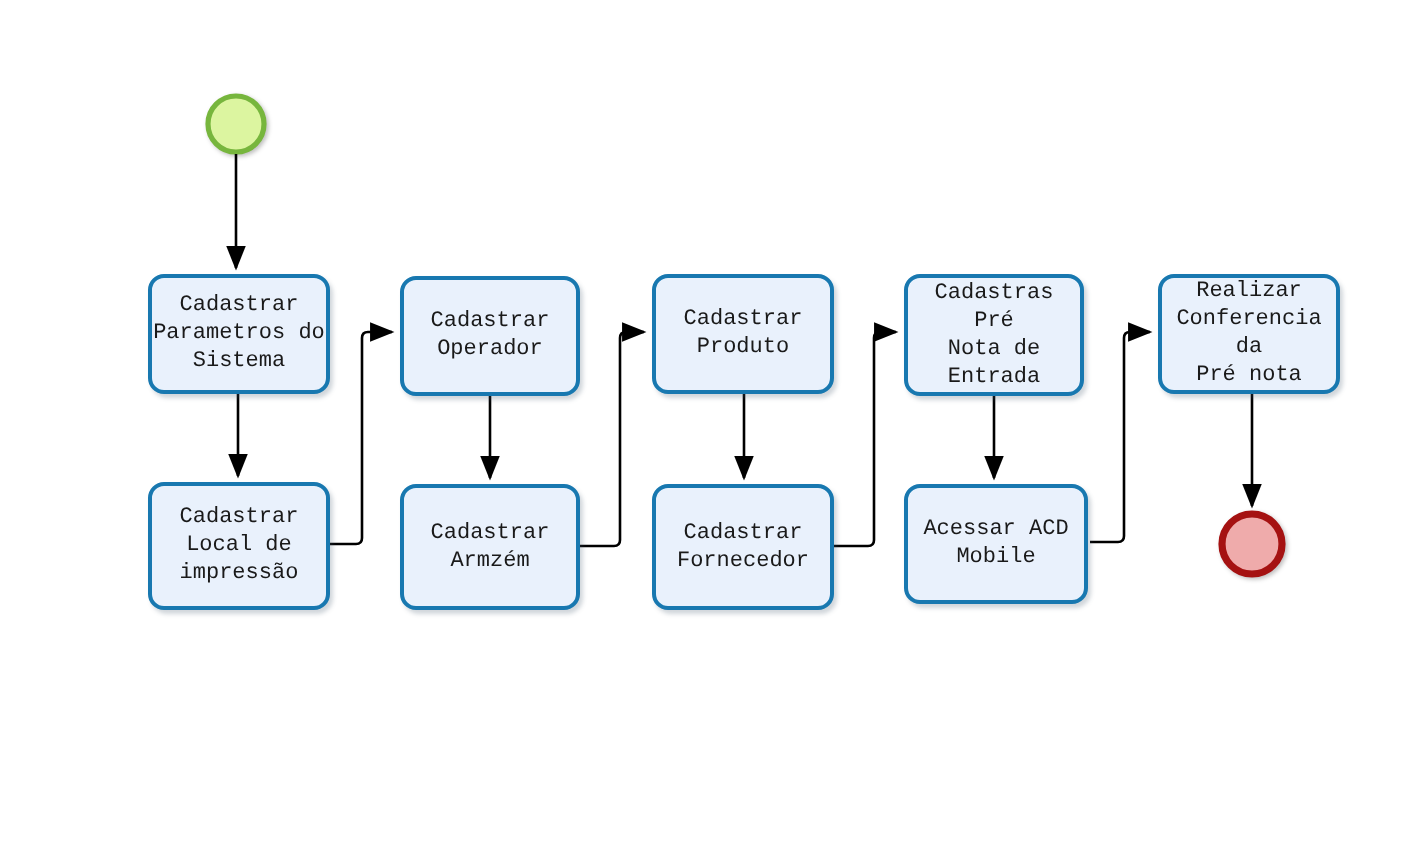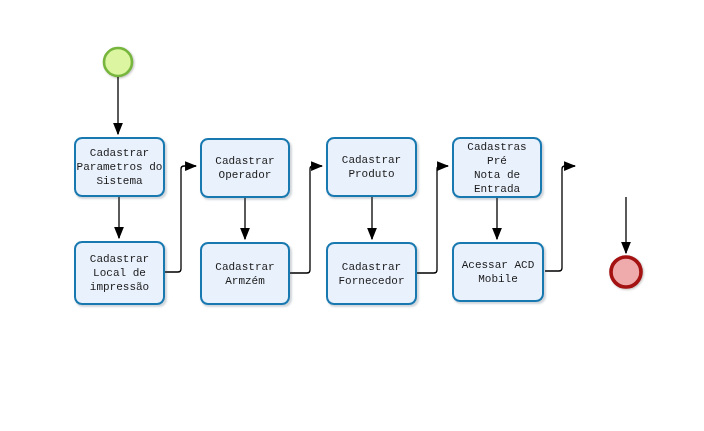--- a/index.html
+++ b/index.html
@@ -103,14 +103,17 @@
   <div class="task" style="left:326px; top:242px; width:91px; height:63px;">Cadastrar
 Fornecedor</div>
 
   <div class="task" style="left:452px; top:137px; width:90px; height:61px;">Cadastras  Pré
 Nota de
 Entrada</div>
 
   <div class="task" style="left:452px; top:242px; width:92px; height:60px;">Acessar ACD
 Mobile</div>
 
+  <div class="task" style="left:579px; top:137px; width:91px; height:60px;">Realizar
+Conferencia da
+Pré nota</div>
 
 </div>
 
 </body></html>

